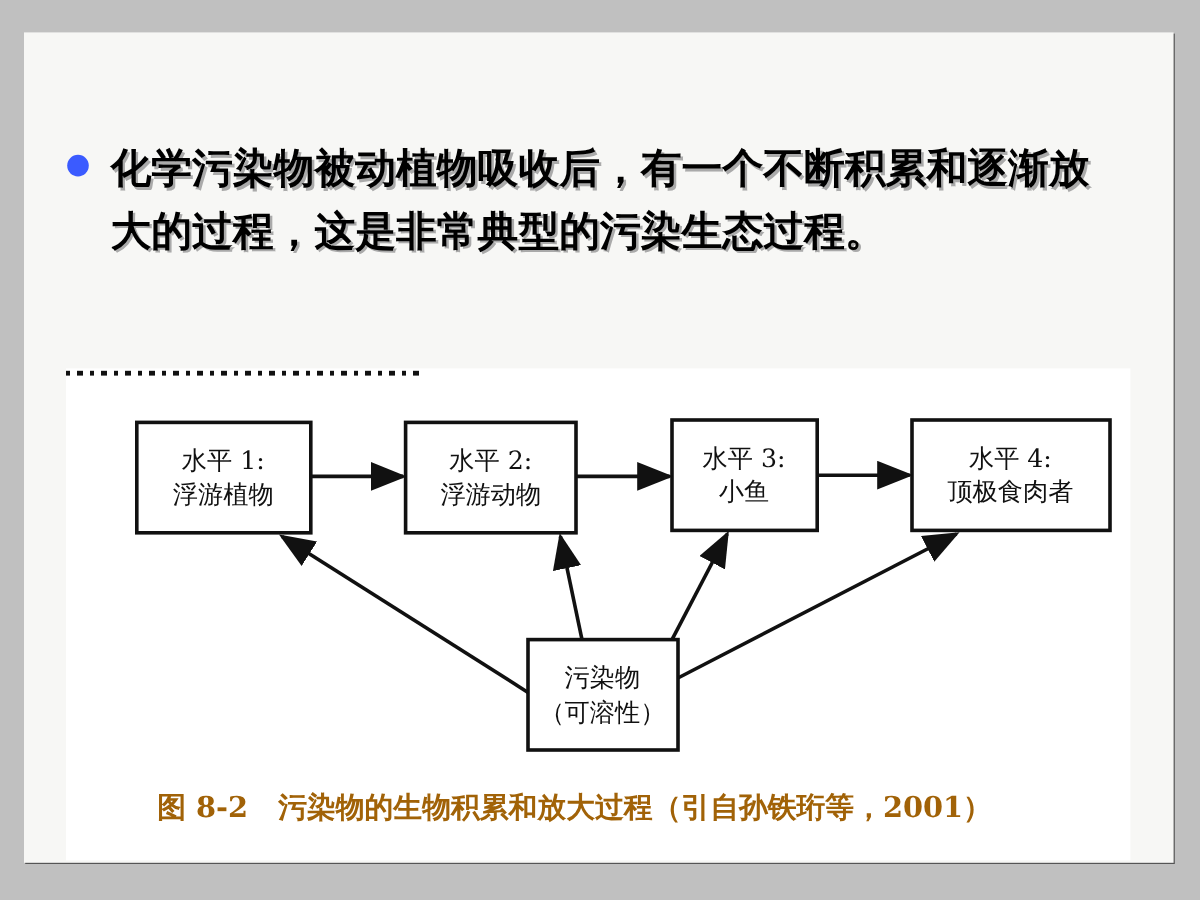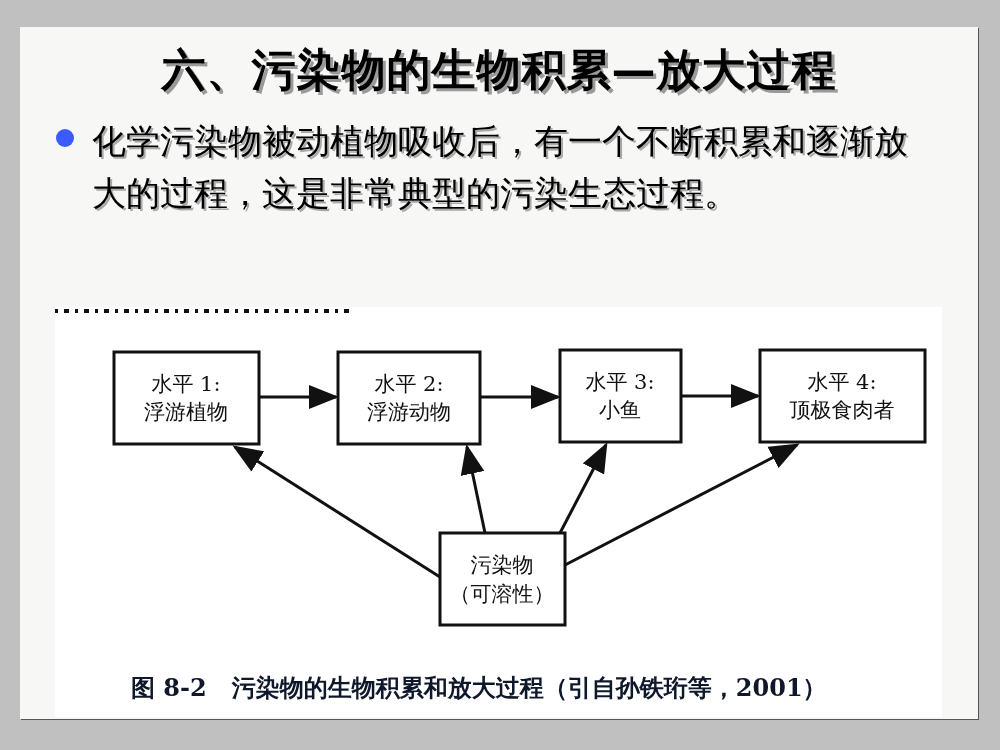--- a/index.html
+++ b/index.html
@@ -1,34 +1,33 @@
 <!DOCTYPE html>
 <html><head>
 <meta charset="utf-8">
 <style>
   html, body { margin:0; padding:0; }
   body { width:1000px; height:750px; background:#c0c0c0; position:relative; overflow:hidden; font-family:"DejaVu Sans", sans-serif; }
   .slide { position:absolute; left:20px; top:27px; width:958px; height:692px; background:#f7f7f5;
     box-shadow: 1px 1px 0 #555; }
   .title { position:absolute; left:0; width:100%; top:14px; text-align:center; font-size:44px; font-weight:bold; color:#000;
     text-shadow: 3px 3px 0 #9a9a9a; letter-spacing:1px; }
-  .bullet-wrap { position:absolute; left:36px; top:88px; width:880px; }
+  .bullet-wrap { position:absolute; left:36px; top:88px; width:880px;font-weight:bold; }
   .bullet-dot { position:absolute; left:0; top:14px; width:18px; height:18px; border-radius:50%; background:#3b5bff; }
   .bullet-text { margin-left:36px; font-size:34px; line-height:52px; color:#000; text-shadow:2px 2px 0 #aaa; }
   .figure { position:absolute; left:35px; top:280px; width:887px; height:410px; background:#fff; }
   .fig-top-crop { position:absolute; left:0; top:0; width:330px; height:8px; overflow:hidden; }
   .fig-top-crop span { display:block; height:4px; margin-top:2px; background:repeating-linear-gradient(90deg,#111 0 3px,transparent 3px 9px,#111 9px 14px,transparent 14px 20px); width:300px; }
   svg text { font-family:"DejaVu Serif", serif; }
-  .caption { position:absolute; left:76px; top:350px; font-size:24px; font-weight:bold; color:#0f172a; font-family:"DejaVu Serif", serif; white-space:pre;margin-top:15px; }
+  .caption { position:absolute; left:76px; top:350px; font-size:24px; font-weight:bold; color:#a16207; font-family:"DejaVu Serif", serif; white-space:pre; }
 </style>
 </head>
 <body>
 
 <div class="slide">
-  <div class="title">六、污染物的生物积累—放大过程</div>
 
   <div class="bullet-wrap">
     <div class="bullet-dot"></div>
     <div class="bullet-text">化学污染物被动植物吸收后，有一个不断积累和逐渐放大的过程，这是非常典型的污染生态过程。</div>
   </div>
 
   <div class="figure">
     <div class="fig-top-crop">
         <span></span>
       </div>

